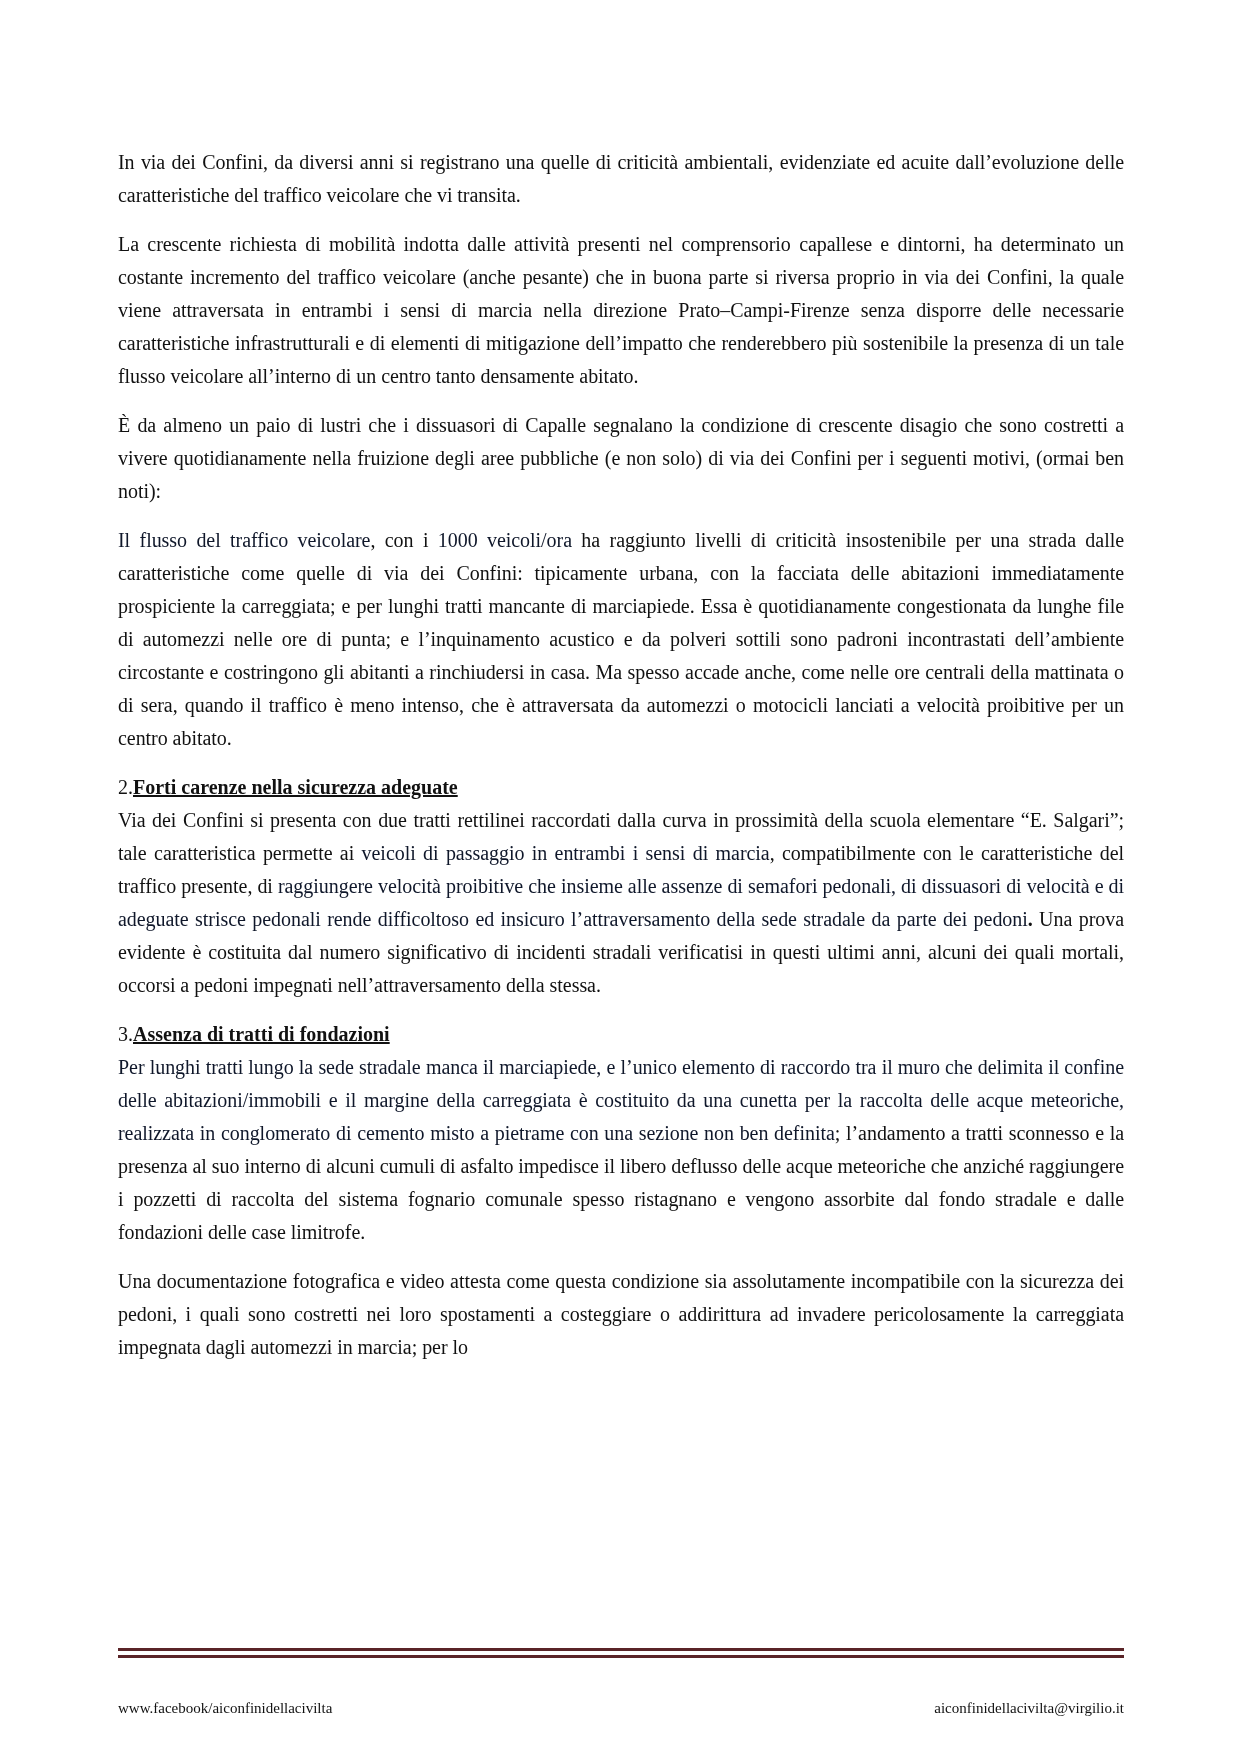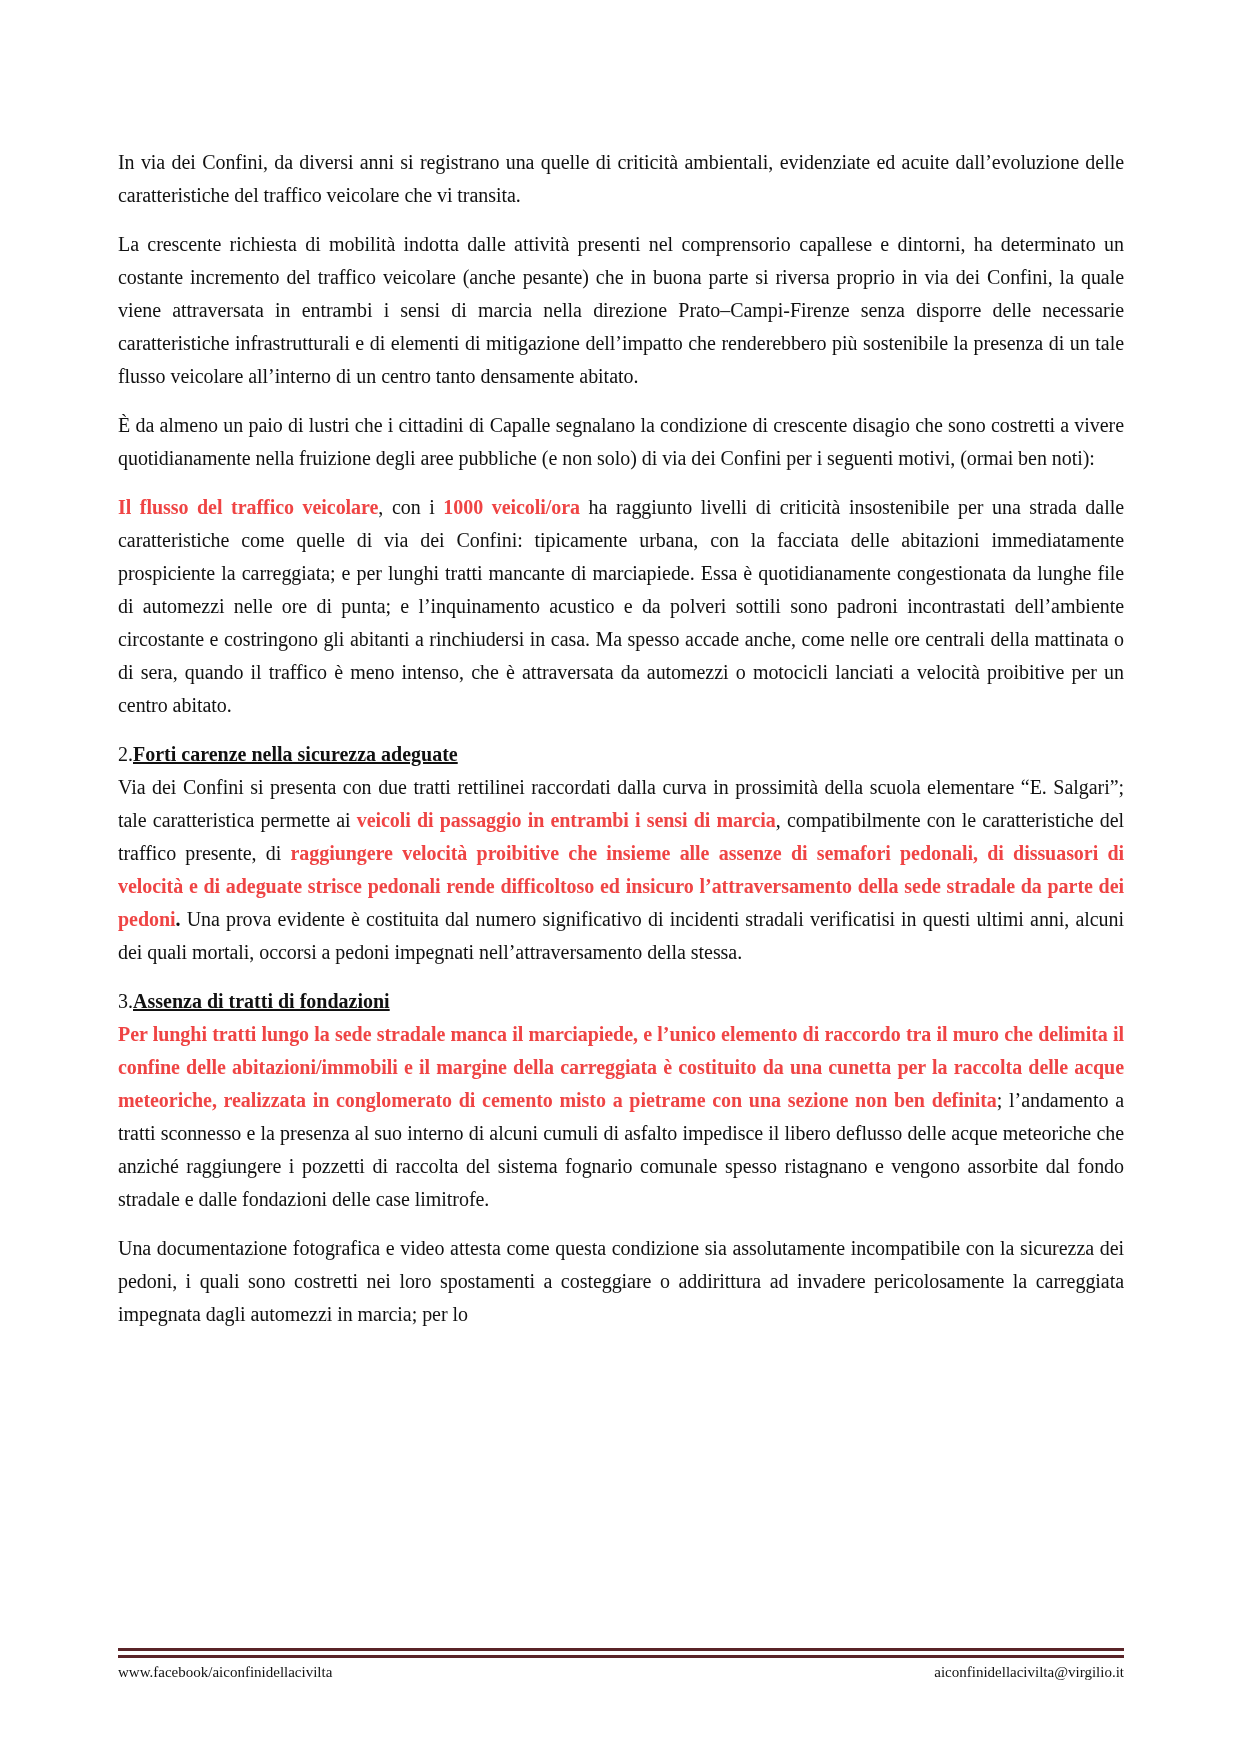--- a/index.html
+++ b/index.html
@@ -41,52 +41,52 @@
       margin: 0;
     }
     .section-head .h {
       font-weight: bold;
       text-decoration: underline;
     }
     .section-body {
       margin: 0 0 16px 0;
     }
     .red {
-      color: #ef4444;
-      font-weight: bold;
+      color: #0f172a;
+      font-weight: normal;
     }
     .bold { font-weight: bold; }
     .footer-rule {
       position: absolute;
       left: 118px;
       width: 1006px;
       height: 3px;
       background: #5a2428;
     }
     .rule1 { top: 1648px; }
     .rule2 { top: 1655px; height: 3px; }
     .footer {
       position: absolute;
       left: 118px;
       width: 1006px;
-      top: 1662px;
+      top: 1698px;
       font-size: 15px;
       line-height: 20px;
       display: flex;
       justify-content: space-between;
     }
   </style>
 </head>
 <body>
 
 <div class="page">
 
   <p>In via dei Confini, da diversi anni si registrano una quelle di criticità ambientali, evidenziate ed acuite dall’evoluzione delle caratteristiche del traffico veicolare che vi transita.</p>
   <p>La crescente richiesta di mobilità indotta dalle attività presenti nel comprensorio capallese e dintorni, ha  determinato un costante incremento del traffico veicolare (anche pesante) che in buona parte si riversa proprio in via dei Confini, la quale viene attraversata in entrambi i sensi di marcia nella direzione Prato–Campi-Firenze senza disporre delle necessarie caratteristiche infrastrutturali e di elementi di mitigazione dell’impatto che renderebbero più sostenibile la presenza di un tale flusso veicolare all’interno di un centro tanto densamente abitato.</p>
-  <p>È da almeno un paio di lustri che i cittadini di Capalle segnalano la condizione di crescente disagio che sono costretti a vivere quotidianamente nella fruizione degli aree pubbliche (e non solo) di via dei Confini per i seguenti motivi, (ormai ben noti):</p>
+  <p>È da almeno un paio di lustri che i dissuasori di Capalle segnalano la condizione di crescente disagio che sono costretti a vivere quotidianamente nella fruizione degli aree pubbliche (e non solo) di via dei Confini per i seguenti motivi, (ormai ben noti):</p>
 
   <p class="section-body"><span class="red">Il flusso del traffico veicolare</span><span>, con i </span><span class="red">1000 veicoli/ora</span><span> ha raggiunto livelli di criticità insostenibile per una strada dalle caratteristiche come quelle di via dei Confini: tipicamente urbana, con la facciata delle abitazioni immediatamente prospiciente la carreggiata; e per lunghi tratti mancante di marciapiede. Essa è quotidianamente congestionata da lunghe file di automezzi nelle ore di punta; e l’inquinamento acustico e da polveri sottili sono padroni incontrastati dell’ambiente circostante e costringono gli abitanti a rinchiudersi in casa. Ma  spesso accade anche, come nelle ore centrali della mattinata o di sera, quando il traffico è meno intenso, che è attraversata da automezzi o motocicli lanciati a velocità proibitive per un centro abitato.</span></p>
 
   <div class="section-head"><span>2.</span><span class="h">Forti carenze nella sicurezza adeguate</span></div>
   <p class="section-body"><span>Via dei Confini si presenta con due tratti rettilinei raccordati dalla curva in prossimità della scuola elementare “E. Salgari”; tale caratteristica permette ai  </span><span class="red">veicoli di passaggio in entrambi i sensi di marcia</span><span>, compatibilmente con le caratteristiche del traffico presente, di </span><span class="red">raggiungere  velocità proibitive che insieme alle assenze di semafori pedonali, di dissuasori di velocità e di adeguate strisce pedonali rende difficoltoso ed insicuro l’attraversamento della sede stradale da parte dei pedoni</span><span class="bold">.</span><span> Una prova evidente è costituita dal numero significativo di incidenti stradali verificatisi in questi ultimi anni, alcuni dei quali mortali, occorsi a pedoni impegnati nell’attraversamento della stessa.</span></p>
 
   <div class="section-head"><span>3.</span><span class="h">Assenza di tratti di fondazioni</span></div>
   <p class="section-body"><span class="red">Per lunghi tratti lungo la sede stradale manca il marciapiede, e l’unico elemento di raccordo tra il muro che delimita il confine delle abitazioni/immobili e il margine della carreggiata è costituito da una cunetta per la raccolta delle acque meteoriche,  realizzata in conglomerato di cemento misto a pietrame con una sezione non ben definita</span><span>; l’andamento a tratti sconnesso e la presenza al suo interno di alcuni cumuli di asfalto impedisce il libero deflusso delle acque meteoriche che anziché raggiungere i pozzetti di raccolta del sistema fognario comunale spesso ristagnano e vengono assorbite dal fondo stradale e dalle fondazioni delle case limitrofe.</span></p>
 
   <p>Una documentazione fotografica e video attesta come questa condizione sia  assolutamente incompatibile con la sicurezza dei pedoni, i quali sono costretti nei loro spostamenti a costeggiare o addirittura ad invadere pericolosamente la carreggiata impegnata dagli automezzi in marcia; per lo</p>

